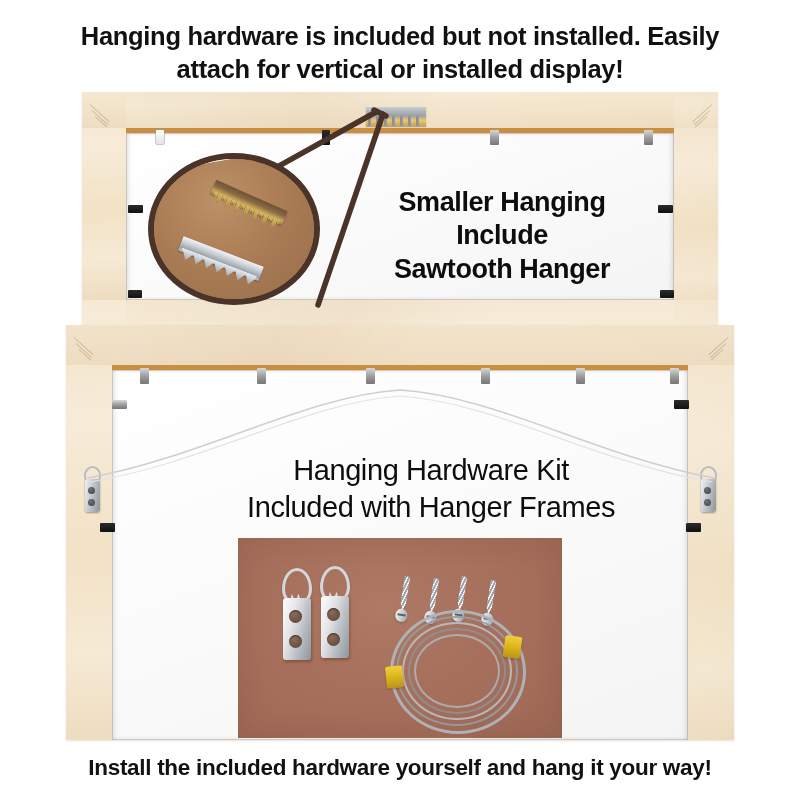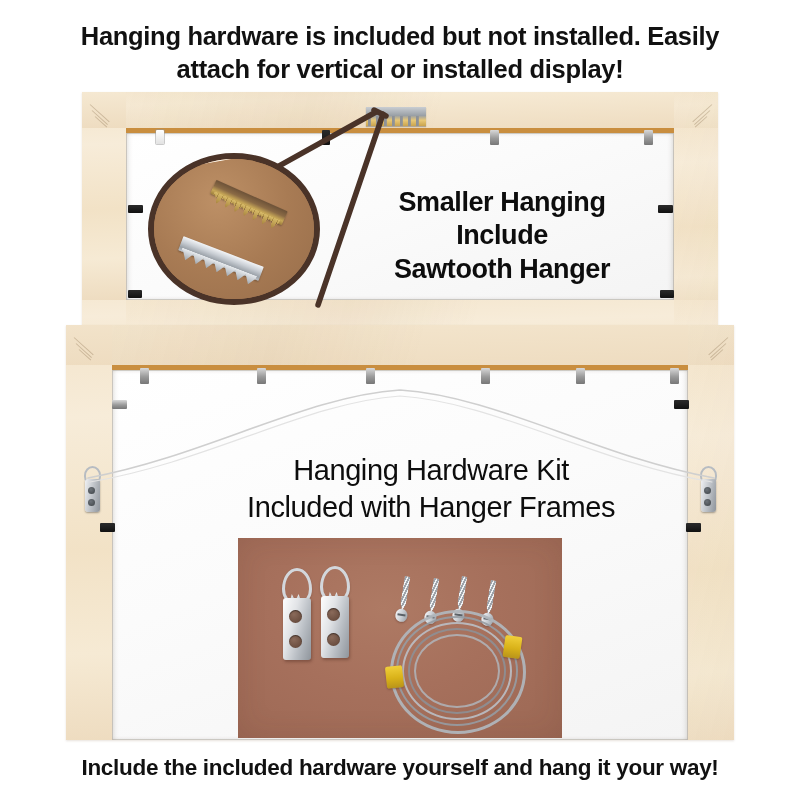--- a/index.html
+++ b/index.html
@@ -595,15 +595,15 @@
       <div class="coil" style="left:6px; top:6px; width:118px; height:106px; border-width:2.5px; border-color:rgba(150,156,163,0.9);"></div>
       <div class="coil" style="left:12px;top:12px;width:106px; height:94px;  border-width:2.5px; border-color:rgba(186,191,197,0.9);"></div>
       <div class="coil" style="left:18px;top:18px;width:94px;  height:82px;  border-width:2.5px; border-color:rgba(140,146,153,0.85);"></div>
       <div class="coil" style="left:24px;top:24px;width:82px;  height:70px;  border-width:2px;   border-color:rgba(176,181,187,0.85);"></div>
       <div class="band" style="left:-4px; top:56px; width:17px; height:22px; transform:rotate(-6deg);"></div>
       <div class="band" style="left:114px; top:26px; width:17px; height:22px; transform:rotate(8deg);"></div>
     </div>
 
   </div>
 
-  <div class="caption-bottom">Include the included hardware yourself and hang it your way!</div>
+  <div class="caption-bottom">Install the included hardware yourself and hang it your way!</div>
 
 </div>
 
 </body></html>

